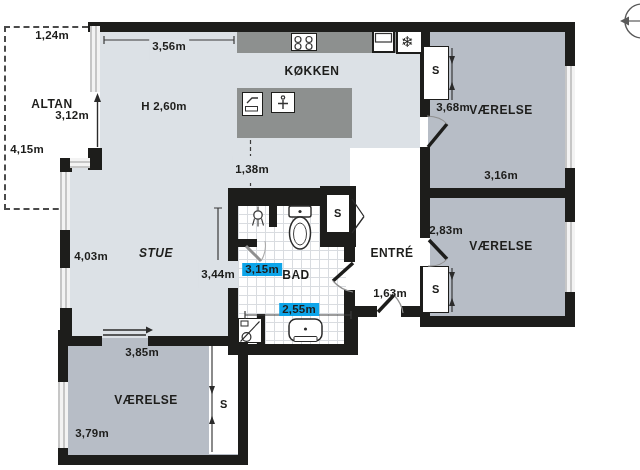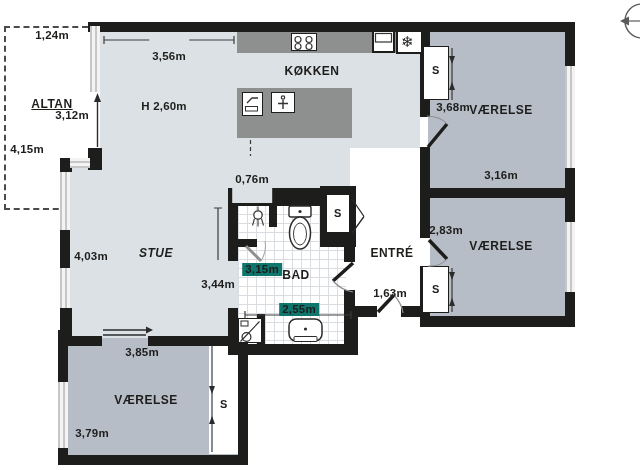--- a/index.html
+++ b/index.html
@@ -17,22 +17,22 @@
   .box{position:absolute;background:#fff;border:2px solid #1d1d1b;box-sizing:border-box;}
   .box--thin{border-width:1.5px;}
   .winV{position:absolute;background:repeating-linear-gradient(90deg,#c6c6c6 0 2px,#f3f3f3 2px 5px);}
   .winH{position:absolute;background:repeating-linear-gradient(0deg,#c6c6c6 0 2px,#f3f3f3 2px 5px);}
   .dashed-outline{position:absolute;border:2px dashed #4a4a4a;border-right:none;}
   .overlay{position:absolute;left:0;top:0;pointer-events:none;}
   .lbl{position:absolute;transform:translateX(-50%);font-size:11.5px;font-weight:700;
        white-space:nowrap;letter-spacing:.2px;line-height:1.1;}
   .lbl--room{font-size:12px;letter-spacing:.5px;}
   .lbl--s{font-size:11px;transform:none;}
-  .lbl--bgLiving{background:#dce1e6;padding:17px 3px;}
-  .lbl--bgWhite{background:#0f766e;padding:0 3px;}
+  .lbl--bgLiving{background:#dce1e6;padding:7px 3px;}
+  .lbl--bgWhite{background:#0ea5e9;padding:0 3px;}
   .snow{position:absolute;font-size:15px;line-height:1;}
 </style>
 </head>
 <body>
 
 <div class="plan">
 
   <div class="dashed-outline" style="left:4px;top:26px;width:82px;height:180px;"></div>
 
   <div class="floor-living" style="left:100px;top:32px;width:320px;height:158px;"></div>
@@ -206,27 +206,27 @@
 
     <g>
       <circle cx="642" cy="21" r="17" stroke="#5a5a5a" stroke-width="1.4" fill="none"></circle>
       <path d="M642,21 H627" stroke="#5a5a5a" stroke-width="1.2"></path>
       <polygon points="629,16.5 629,25.5 620,21" fill="#5a5a5a"></polygon>
     </g>
   </svg>
 
   <div class="lbl" style="left:52px;top:29px;">1,24m</div>
   <div class="lbl" style="left:72px;top:81px;margin-top:28px;">3,12m</div>
-  <div class="lbl lbl--room" style="left:52px;top:98px;text-decoration:underline;">ALTAN</div>
+  <div class="lbl lbl--room" style="left:52px;top:98px;">ALTAN</div>
   <div class="lbl" style="left:27px;top:143px;">4,15m</div>
 
   <div class="lbl lbl--bgLiving" style="left:169px;top:33px;">3,56m</div>
   <div class="lbl lbl--room" style="left:312px;top:65px;">KØKKEN</div>
   <div class="lbl" style="left:164px;top:100px;">H 2,60m</div>
-  <div class="lbl lbl--bgLiving" style="left:252px;top:156px;">0,76m</div>
+  <div class="lbl lbl--bgLiving" style="left:252px;top:156px;">1,38m</div>
 
   <div class="lbl lbl--s" style="left:432px;top:64px;">S</div>
   <div class="lbl" style="left:453px;top:101px;">3,68m</div>
   <div class="lbl lbl--room" style="left:501px;top:104px;">VÆRELSE</div>
   <div class="lbl" style="left:501px;top:169px;">3,16m</div>
 
   <div class="lbl" style="left:446px;top:224px;">2,83m</div>
   <div class="lbl lbl--room" style="left:501px;top:240px;">VÆRELSE</div>
   <div class="lbl lbl--s" style="left:432px;top:283px;">S</div>
 

